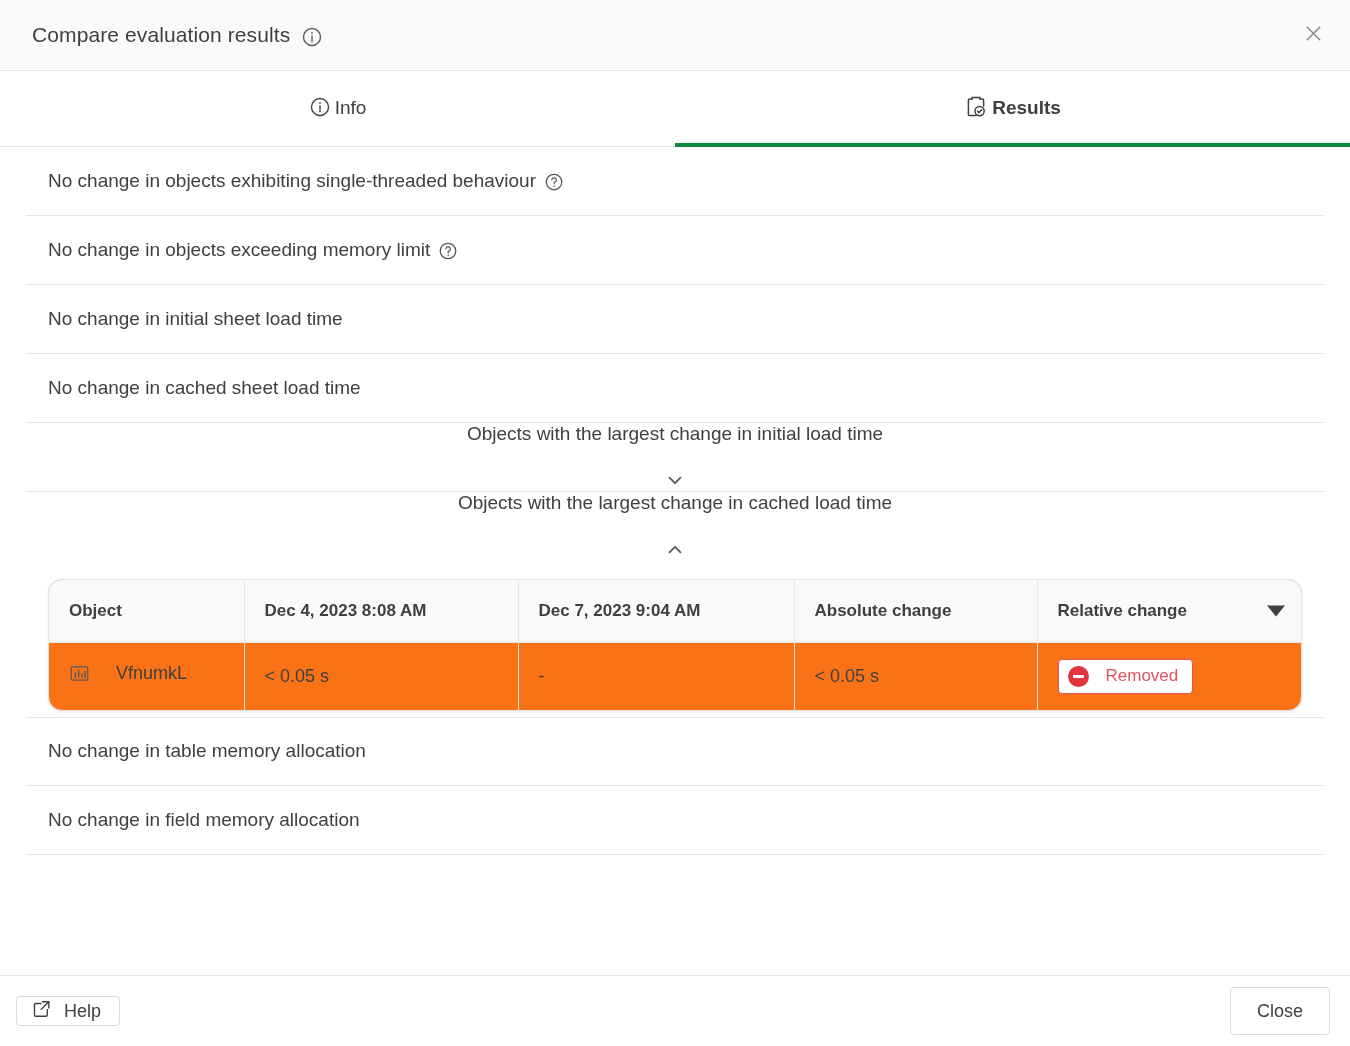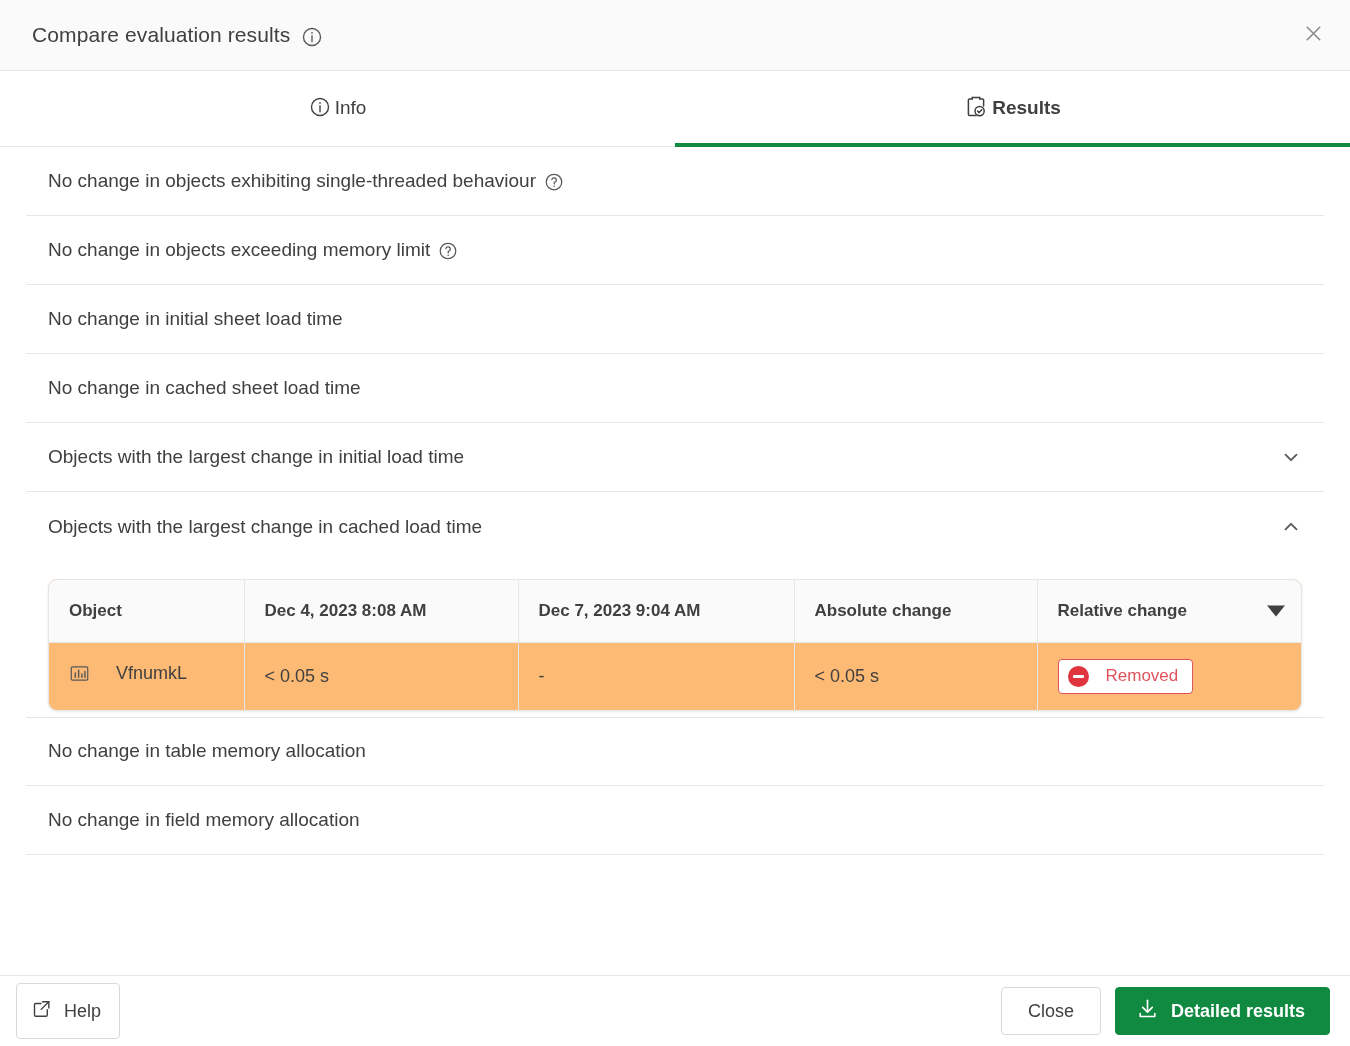--- a/index.html
+++ b/index.html
@@ -69,36 +69,36 @@
     overflow-y: auto;
     padding: 0 26px;
   }
   .acc-row {
     display: flex; align-items: center;
     min-height: 69px;
     border-bottom: 1px solid #e6e6e6;
     padding: 0 22px 0 22px;
     cursor: default;
   }
-  .acc-row.clickable { cursor: pointer; }
+  .acc-row.clickable { cursor: pointer; flex-direction: column; }
   .acc-row.noborder { border-bottom: none; }
   .acc-label {
     font-size: 19px; color: #404040; font-weight: 400;
     display: flex; align-items: center; gap: 8px;
   }
   .acc-spacer { flex: 1 1 auto; }
   .help-icon { display: inline-flex; align-items: center; position: relative; top: 1px; }
   .chev { display: inline-flex; align-items: center; color: #595959; }
 
   
   .table-wrap {
     margin: 18px 22px 6px 22px;
     border: 1px solid #e6e6e6;
-    border-radius: 9px;
-    background: #fdba74;
+    border-radius: 14px;
+    background: #f97316;
     box-shadow: 0 1px 3px rgba(0,0,0,.09);
     width: calc(100% - 44px);
     max-width: 1254px;
     overflow: hidden;
   }
   table.data { border-collapse: collapse; width: 100%; table-layout: fixed; }
   table.data th {
     background: #fafafa;
     font-size: 17px; font-weight: 700; color: #404040;
     text-align: left;
@@ -161,21 +161,21 @@
     font-size: 18px;
     border-radius: 4px;
     cursor: pointer;
     display: inline-flex; align-items: center; justify-content: center;
     gap: 12px;
     background: #fff;
   }
   .btn-help {
     border: 1px solid #d9d9d9;
     color: #404040;
-    height: 56px; padding: 0 18px 0 14px;
+    height: 30px; padding: 0 18px 0 14px;
   }
   .btn-close {
     border: 1px solid #d9d9d9;
     color: #404040;
     height: 48px; padding: 0 26px;
     min-width: 100px;
   }
   .btn-primary {
     border: 1px solid #108a41;
     background: #108a41;
@@ -361,25 +361,15 @@
       </span>
       <span>Help</span>
     </button>
 
     <span class="footer-spacer"></span>
 
     <button class="btn btn-close">
       <span>Close</span>
     </button>
 
-    <button class="btn btn-primary">
-      <span>
-        <svg width="23" height="23" viewBox="0 0 24 24" fill="none" stroke="#ffffff" stroke-width="1.7" stroke-linecap="round" stroke-linejoin="round">
-          <path d="M12 3.4 V15.4"></path>
-          <path d="M7 10.8 L12 15.8 L17 10.8"></path>
-          <path d="M4.4 17.4 V20.4 H19.6 V17.4"></path>
-        </svg>
-      </span>
-      <span>Detailed results</span>
-    </button>
   </div>
 
 </div>
 
 </body></html>

